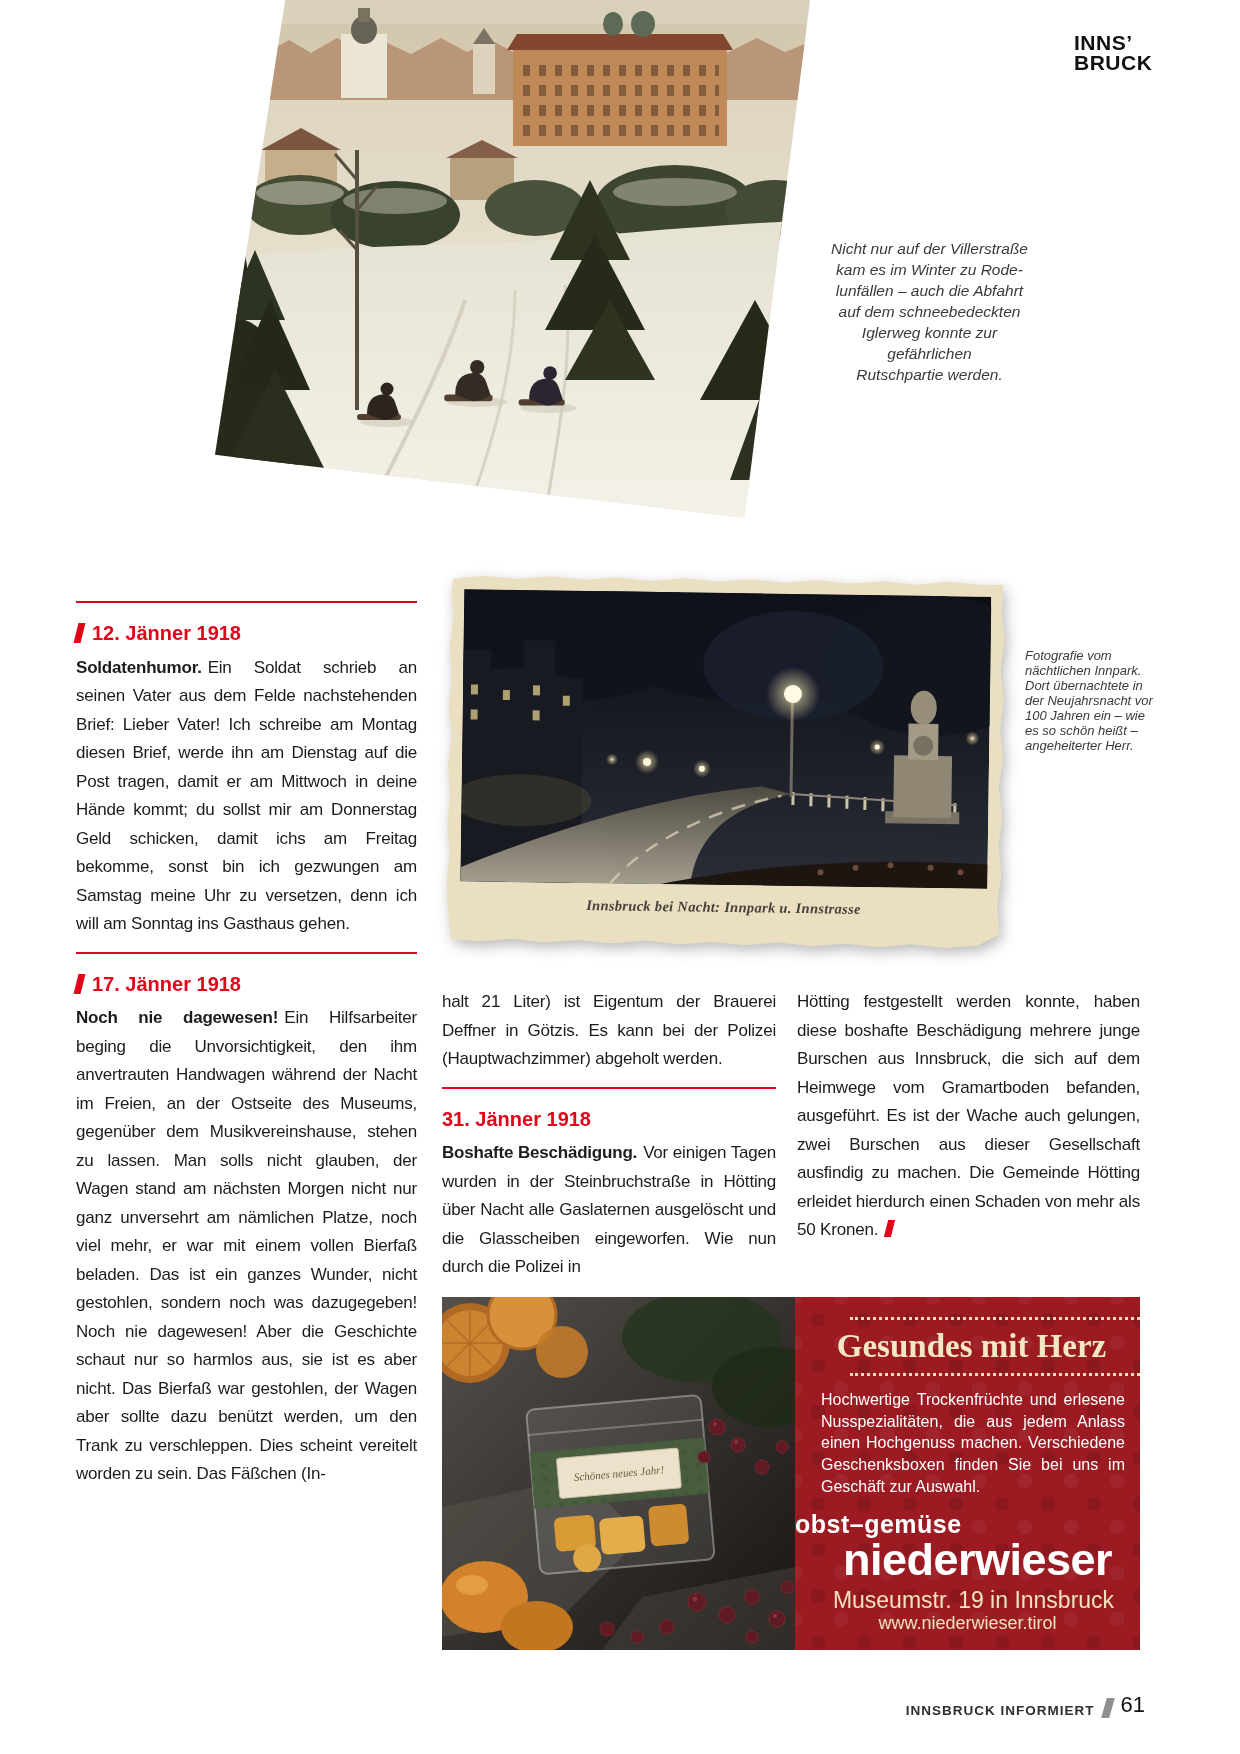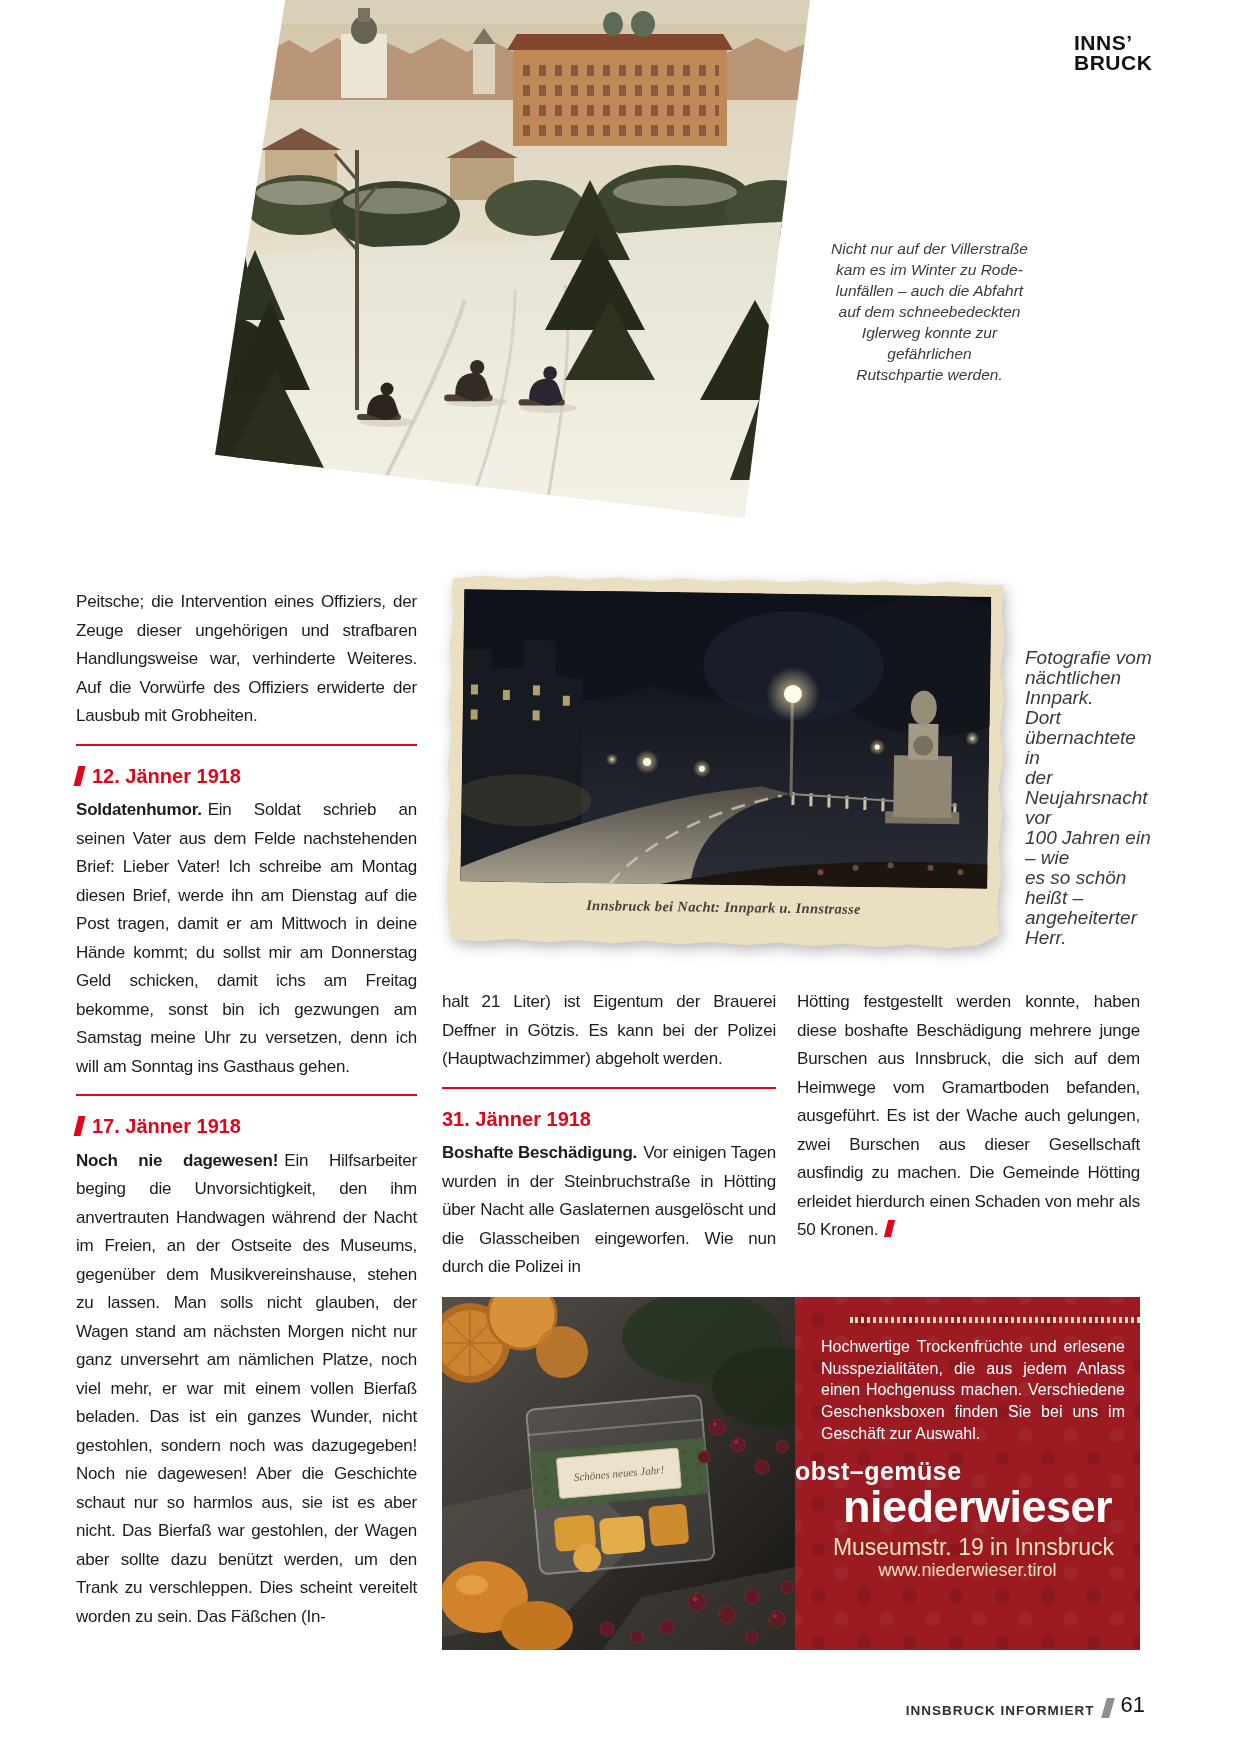--- a/index.html
+++ b/index.html
@@ -41,21 +41,21 @@
   .postcard-wrap{position:absolute;left:448px;top:578px;filter:drop-shadow(3px 5px 7px rgba(0,0,0,.28));}
   .postcard{width:555px;height:367px;background:#ebdfc2;transform:rotate(.8deg);
      padding:0;box-sizing:border-box;
      clip-path:polygon(.5% 1.2%,6% .3%,12% 1.1%,18% .2%,24% 1%,30% .3%,36% 1.1%,42% .2%,48% 1%,54% .3%,60% 1.1%,66% .2%,72% 1%,78% .3%,84% 1.1%,90% .2%,96% 1%,99.6% .8%,99.4% 8%,100% 16%,99.3% 24%,100% 32%,99.4% 40%,100% 48%,99.3% 56%,100% 64%,99.4% 72%,100% 80%,99.3% 88%,99.8% 96%,96% 99.2%,90% 100%,84% 99.1%,78% 100%,72% 99.2%,66% 100%,60% 99.1%,54% 100%,48% 99.2%,42% 100%,36% 99.1%,30% 100%,24% 99.2%,18% 100%,12% 99.1%,6% 100%,1% 99.3%,.4% 92%,0% 84%,.6% 76%,0% 68%,.5% 60%,0% 52%,.6% 44%,0% 36%,.5% 28%,0% 20%,.6% 12%,.2% 4%);}
   .pc-photo{position:absolute;left:14px;top:15px;width:527px;height:292px;}
   .pc-photo svg{display:block;width:100%;height:100%;}
   .pc-label{position:absolute;left:14px;top:309px;width:527px;height:40px;line-height:40px;
      text-align:center;font-family:"Liberation Serif",serif;font-style:italic;font-weight:bold;
      font-size:14.5px;color:#46403a;letter-spacing:.3px;}
   .pc-caption{position:absolute;left:1025px;top:648px;width:130px;
-     font-style:italic;font-size:19px;line-height:20px;color:#3a3a3a;white-space:pre-line;}
+     font-style:italic;font-size:13px;line-height:15px;color:#3a3a3a;white-space:pre-line;}
 
   
   .ad{position:absolute;left:442px;top:1297px;width:698px;height:353px;}
   .ad-photo{position:absolute;left:0;top:0;width:353px;height:353px;overflow:hidden;}
   .ad-photo svg{display:block;width:100%;height:100%;}
   .ad-panel{position:absolute;left:353px;top:0;width:345px;height:353px;overflow:hidden;
      background-color:#9c1b22;
      background-image:radial-gradient(rgba(0,0,0,.10) 22%,transparent 23%),
                       radial-gradient(rgba(255,255,255,.04) 22%,transparent 23%);
      background-size:46px 46px;background-position:0 0,23px 23px;
@@ -167,21 +167,20 @@
   </div>
 
   <div class="top-caption">Nicht nur auf der Villerstraße
 kam es im Winter zu Rode-
 lunfällen – auch die Abfahrt
 auf dem schneebedeckten
 Iglerweg konnte zur gefährlichen
 Rutschpartie werden.</div>
 
   <div class="col col1">
-    <p>Peitsche; die Intervention eines Offiziers, der Zeuge dieser ungehörigen und strafbaren Handlungsweise war, verhinderte Weiteres. Auf die Vorwürfe des Offiziers erwiderte der Lausbub mit Grobheiten.</p>
     <div class="rule"></div>
     <div class="date-h">
       <span class="slash"></span>
       <span>12. Jänner 1918</span>
     </div>
     <p>
       <span class="lead">Soldatenhumor.</span><span>Ein Soldat schrieb an seinen Vater aus dem Felde nachstehenden Brief: Lieber Vater! Ich schreibe am Montag diesen Brief, werde ihn am Dienstag auf die Post tragen, damit er am Mittwoch in deine Hände kommt; du sollst mir am Donnerstag Geld schicken, damit ichs am Freitag bekomme, sonst bin ich gezwungen am Samstag meine Uhr zu versetzen, denn ich will am Sonntag ins Gasthaus gehen.</span>
     </p>
     <div class="rule"></div>
     <div class="date-h">
@@ -353,20 +352,21 @@
         <g fill="#8a3340">
             <circle cx="273" cy="127" r="2"></circle>
             <circle cx="294" cy="145" r="2"></circle>
             <circle cx="253" cy="302" r="2.5"></circle>
             <circle cx="333" cy="319" r="2"></circle>
           </g>
       </svg>
     </div>
     <div class="ad-panel">
       <div class="dotline"></div>
+      <div class="ad-headline">Gesundes mit Herz</div>
       <div class="dotline"></div>
       <p class="ad-body">Hochwertige Trockenfrüchte und erlesene Nusspezialitäten, die aus jedem Anlass einen Hochgenuss machen. Verschiedene Geschenksboxen finden Sie bei uns im Geschäft zur Auswahl.</p>
       <div class="ad-tag">obst–gemüse</div>
       <div class="ad-brand">niederwieser</div>
       <div class="ad-addr">Museumstr. 19 in Innsbruck</div>
       <div class="ad-web">www.niederwieser.tirol</div>
     </div>
   </div>
 
   <div class="footer">

